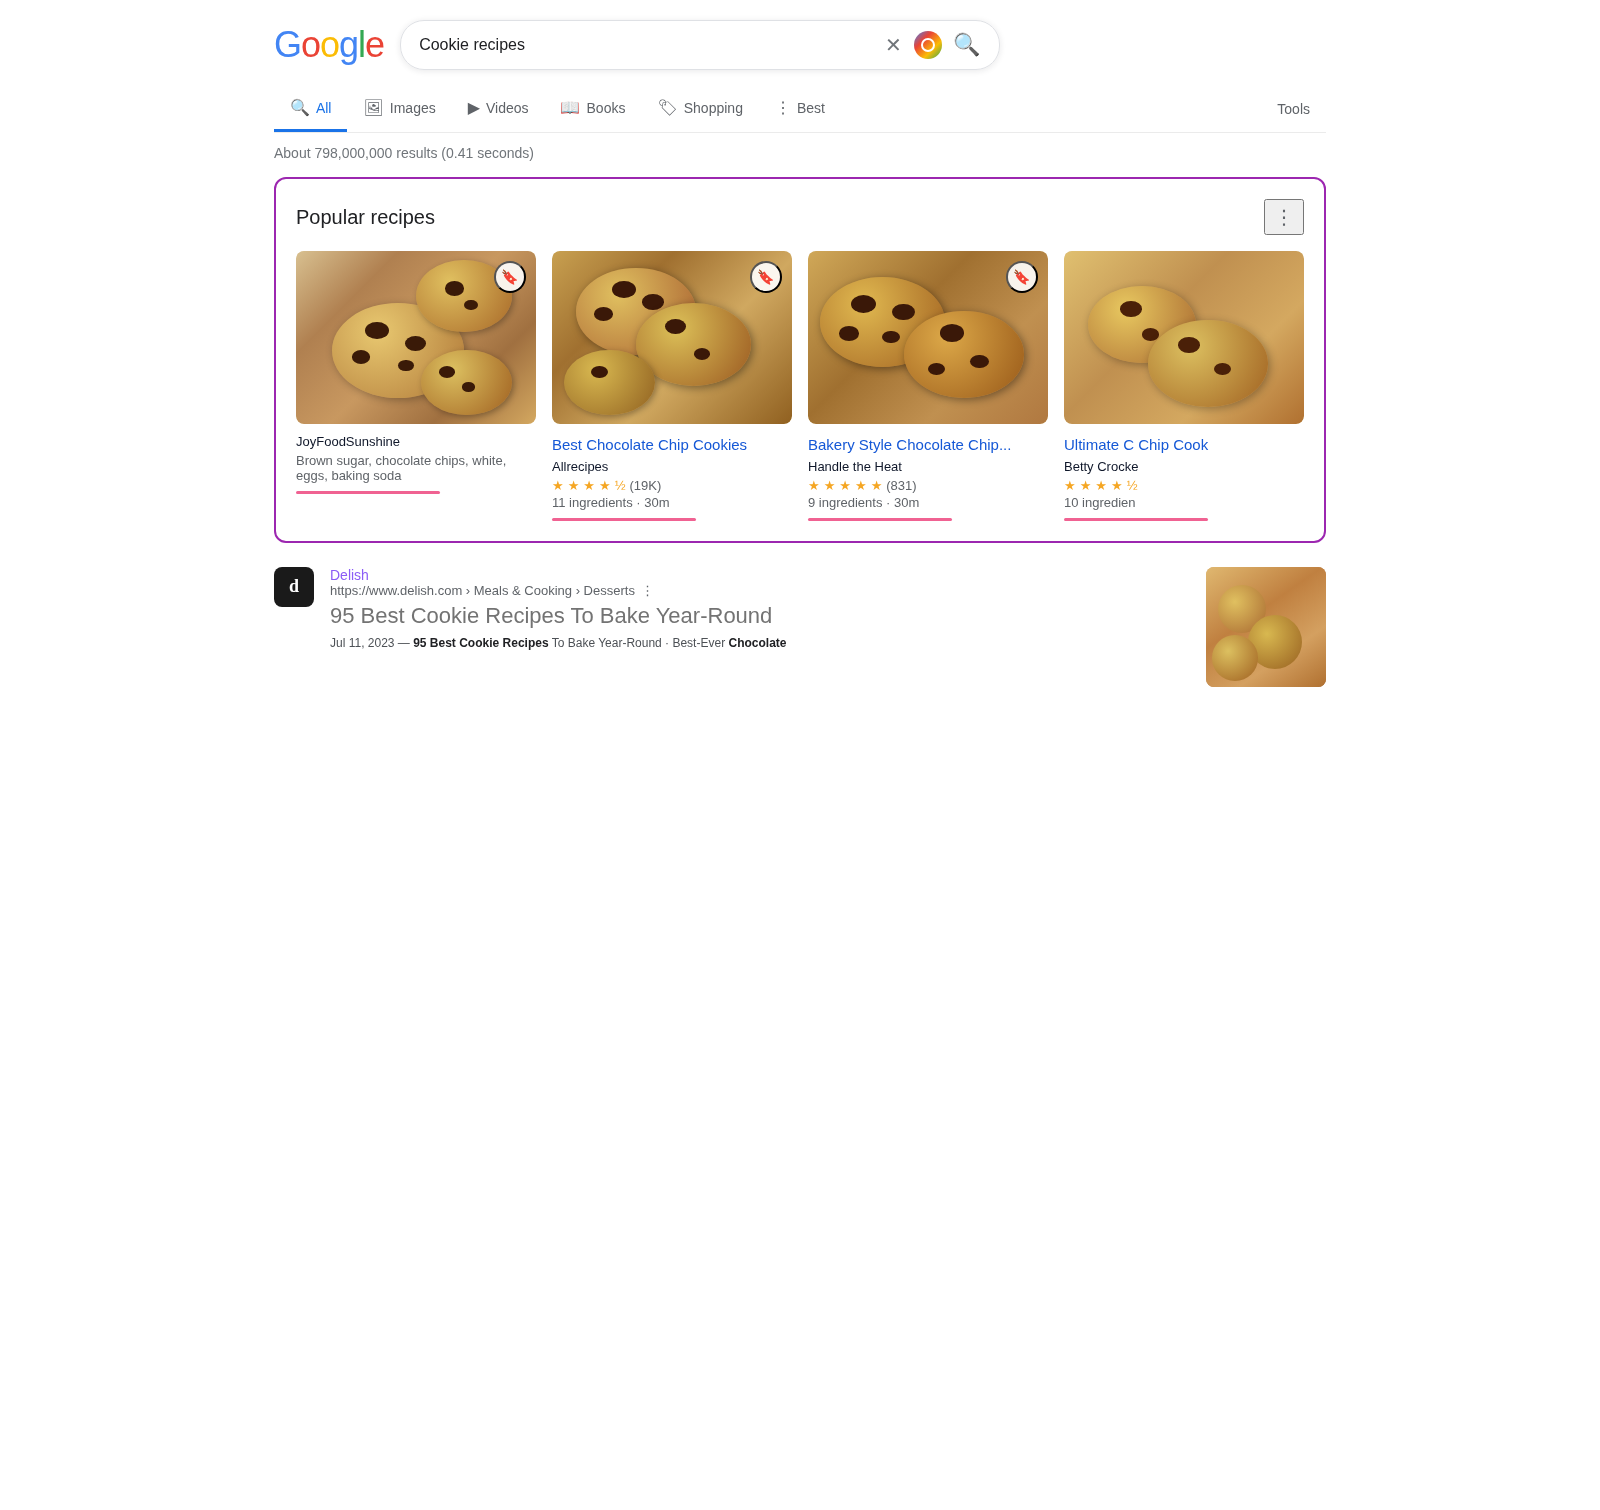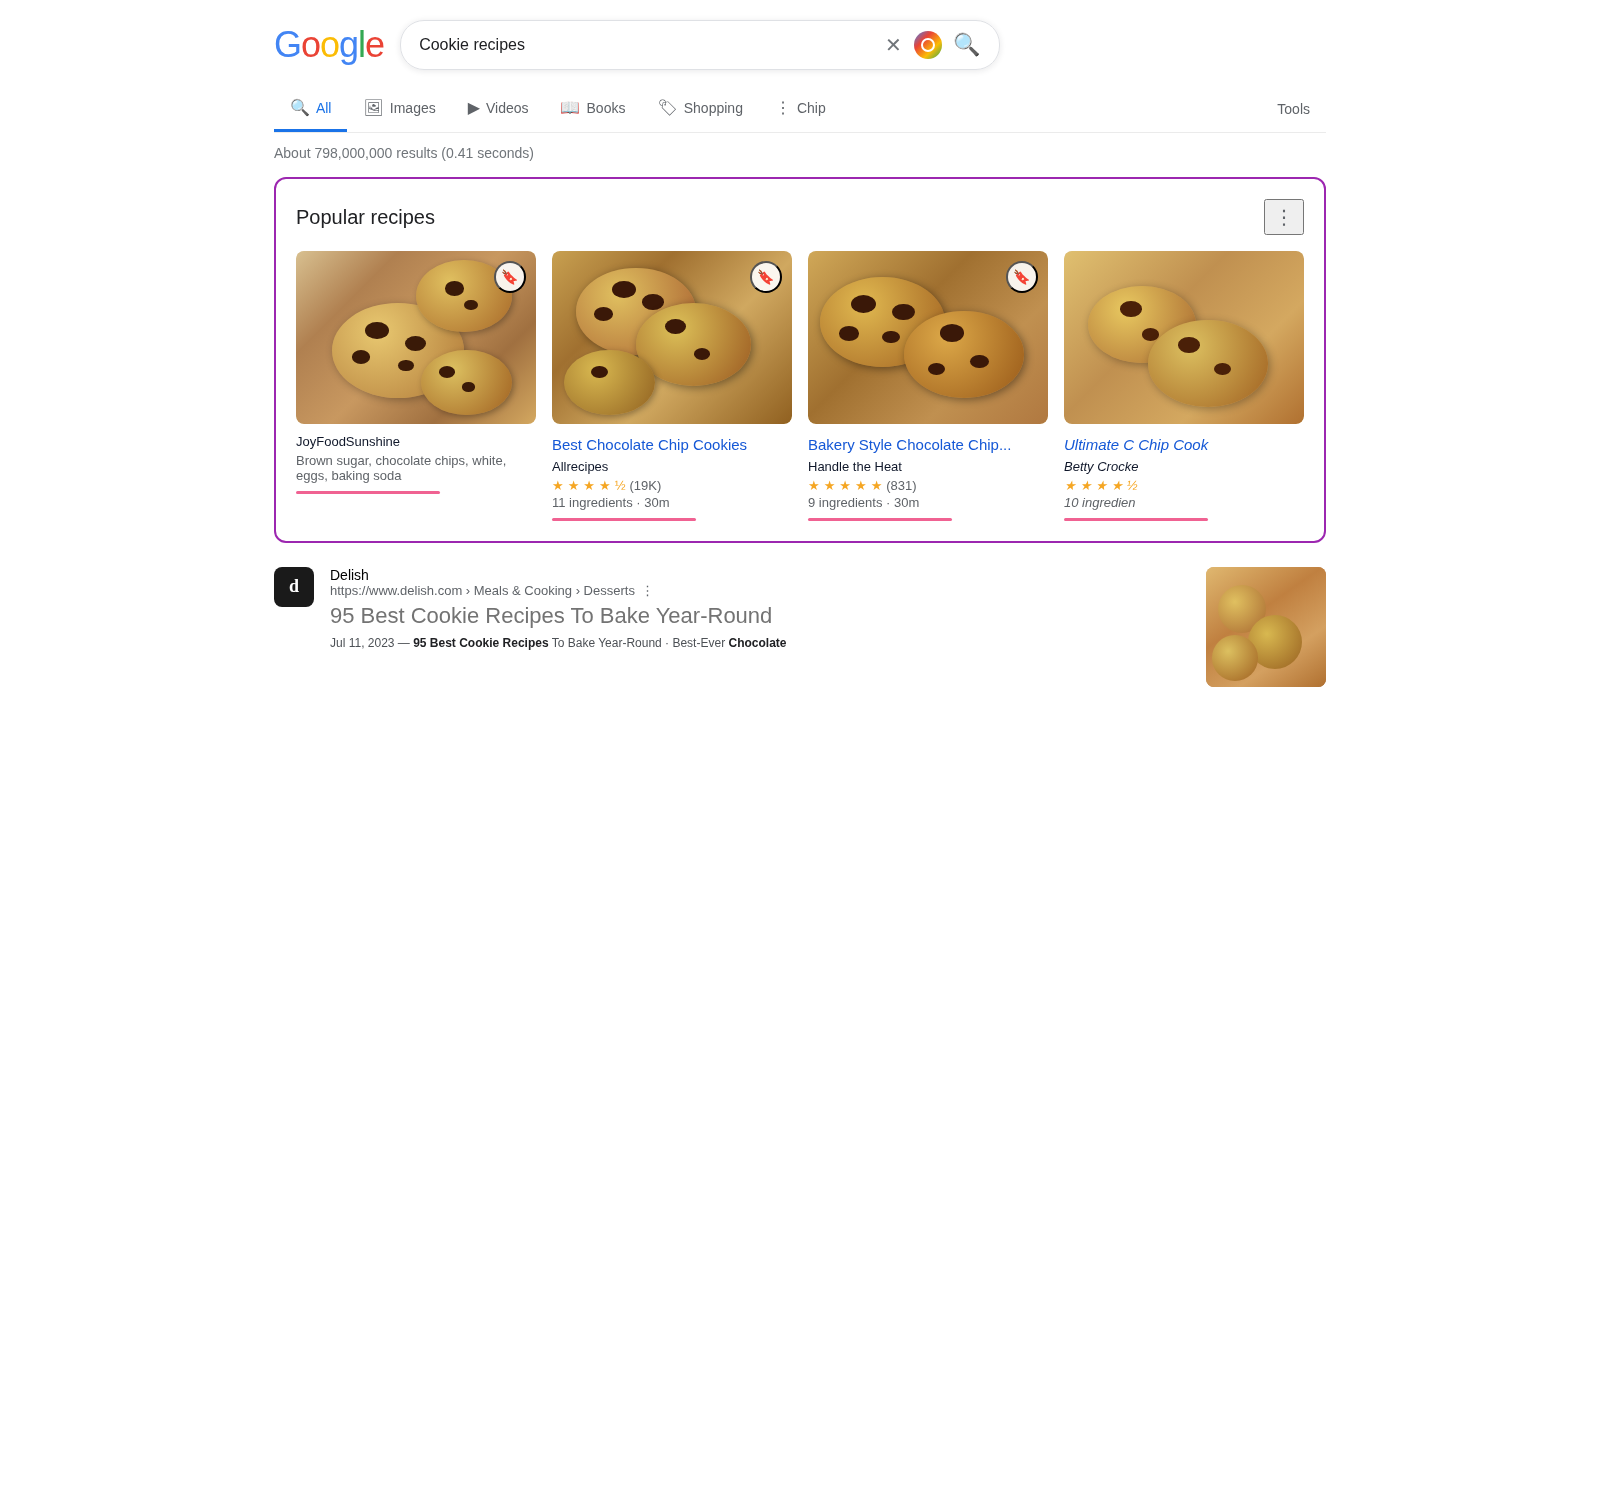--- a/index.html
+++ b/index.html
@@ -243,21 +243,21 @@
       align-items: center;
       justify-content: center;
       color: white;
       font-size: 18px;
       font-weight: 700;
       font-family: Georgia, serif;
     }
     .result-info { flex: 1; }
     .result-source {
       font-size: 14px;
-      color: #000000;
+      color: #8b5cf6;
       font-weight: 500;
     }
     .result-url {
       font-size: 13px;
       color: #5f6368;
       display: flex;
       align-items: center;
       gap: 6px;
     }
     .result-url-dots {
@@ -331,21 +331,21 @@
   <a class="nav-tab">
     <span class="nav-tab-icon">📖</span>
     <span>Books</span>
   </a>
   <a class="nav-tab">
     <span class="nav-tab-icon">🏷</span>
     <span>Shopping</span>
   </a>
   <a class="nav-tab">
     <span class="nav-tab-icon">⋮</span>
-    <span>Chip</span>
+    <span>Best</span>
   </a>
   <span class="nav-tools">Tools</span>
 </nav>
 
 <div class="results-count">About 798,000,000 results (0.41 seconds)</div>
 
 <div class="popular-box">
   <div class="popular-header">
     <h2 class="popular-title">Popular recipes</h2>
     <button class="three-dots">⋮</button>
@@ -439,21 +439,21 @@
         <span class="star-filled">★</span>
         <span class="star-filled">★</span>
         <span class="rating-count">(831)</span>
       </div>
       <div class="recipe-meta">
         <span>9 ingredients</span> · <span>30m</span>
       </div>
       <div class="recipe-bottom-bar"></div>
     </div>
 
-    <div class="recipe-card" style="overflow:hidden;font-style:italic;">
+    <div class="recipe-card" style="overflow:hidden;">
       <div class="recipe-img-wrap">
         <div style="position:absolute;inset:0;background:linear-gradient(135deg,#e0c070 0%,#c09050 40%,#d4a860 70%,#b07030 100%);border-radius:8px;">
           <div style="position:absolute;top:20%;left:10%;width:45%;height:45%;border-radius:50%;background:radial-gradient(circle at 35% 30%,#e8c860,#a86830);box-shadow:2px 2px 8px rgba(0,0,0,0.3);">
             <div style="position:absolute;top:20%;left:30%;width:20%;height:20%;border-radius:50%;background:#4a2008;"></div>
             <div style="position:absolute;top:55%;left:50%;width:16%;height:16%;border-radius:50%;background:#4a2008;"></div>
           </div>
           <div style="position:absolute;top:40%;left:35%;width:50%;height:50%;border-radius:50%;background:radial-gradient(circle at 35% 30%,#dcc060,#a06020);box-shadow:2px 2px 8px rgba(0,0,0,0.3);">
             <div style="position:absolute;top:20%;left:25%;width:18%;height:18%;border-radius:50%;background:#4a2008;"></div>
             <div style="position:absolute;top:50%;left:55%;width:14%;height:14%;border-radius:50%;background:#4a2008;"></div>
           </div>

